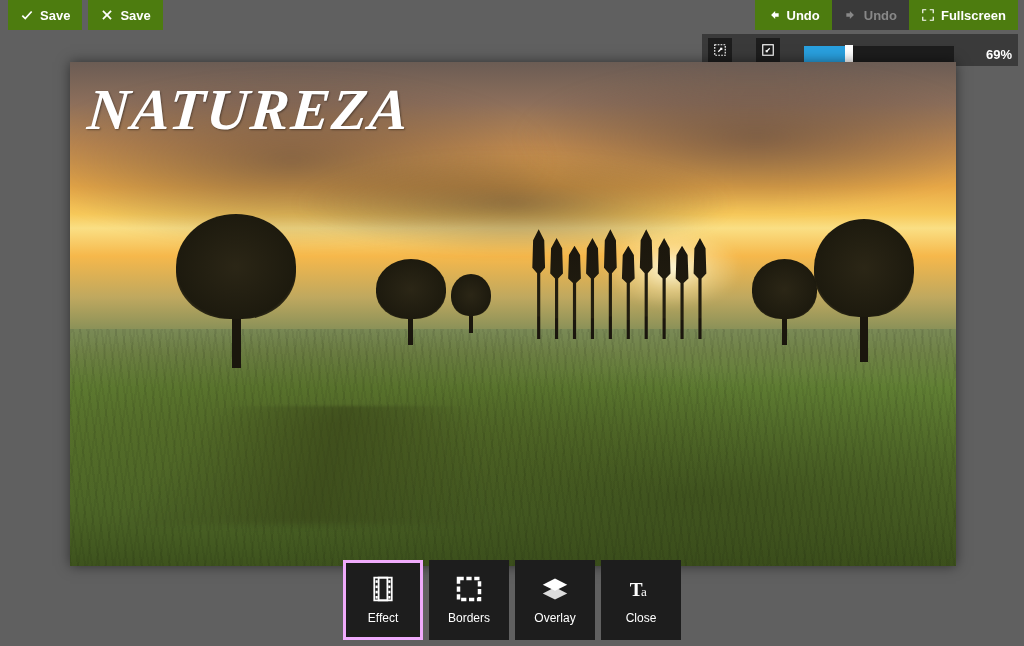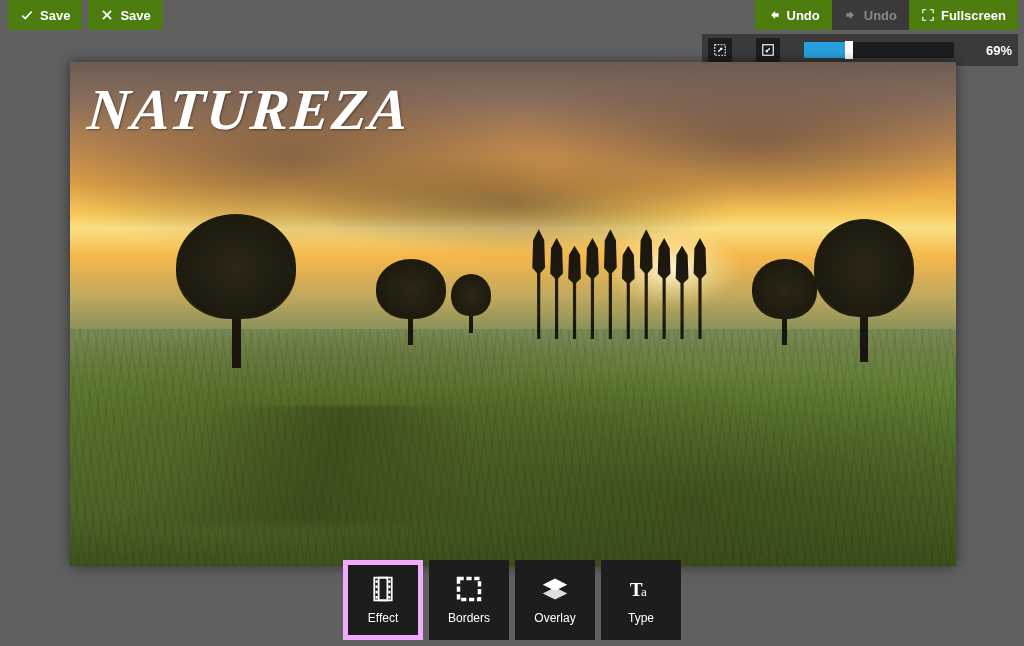--- a/index.html
+++ b/index.html
@@ -38,21 +38,21 @@
     cursor: pointer;
     min-width: 70px;
   }
   .btn.disabled { background: #3a3a3a; color: #888; }
   .btn svg { width: 14px; height: 14px; }
   .zoom-row {
     position: absolute;
     top: 34px;
     right: 6px;
     display: flex;
-    align-items: center;
+    align-items: flex-end;
     gap: 24px;
     background: #3a3a3a;
     padding: 4px 6px;
   }
   .zoom-btn {
     width: 24px; height: 24px;
     background: #1d1d1d;
     display: flex; align-items: center; justify-content: center;
     cursor: pointer;
   }
@@ -208,21 +208,21 @@
   .tool {
     width: 80px; height: 80px;
     background: #1d1d1d;
     color: #fff;
     display: flex; flex-direction: column;
     align-items: center; justify-content: center;
     gap: 8px;
     cursor: pointer;
     font-size: 12px;
   }
-  .tool.selected { border: 5px solid #f0abfc; }
+  .tool.selected { border: 3px solid #f0abfc; }
   .tool svg { width: 28px; height: 28px; fill: #fff; }
 </style>
 </head>
 <body>
 
 <div class="topbar-left">
   <div class="btn">
     <svg viewBox="0 0 24 24" fill="none" stroke="#fff" stroke-width="3">
         <polyline points="4,13 9,18 20,6"></polyline>
       </svg>
@@ -355,15 +355,15 @@
       <polygon points="16,4 30,11 16,18 2,11" fill="#fff"></polygon>
       <polygon points="16,14 30,21 16,28 2,21" fill="#fff" opacity="0.85"></polygon>
     </svg>
     <span>Overlay</span>
   </div>
   <div class="tool">
     <svg viewBox="0 0 32 32">
       <text x="3" y="24" font-family="Georgia,serif" font-size="22" fill="#fff" font-weight="bold">T</text>
       <text x="16" y="24" font-family="Georgia,serif" font-size="15" fill="#fff">a</text>
     </svg>
-    <span>Type</span>
+    <span>Close</span>
   </div>
 </div>
 
 </body></html>

